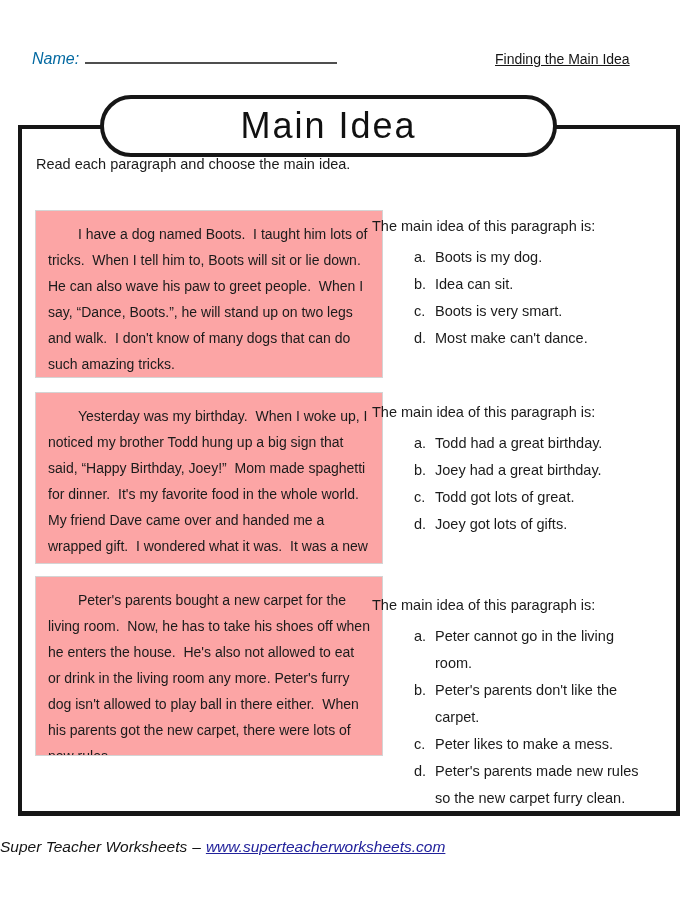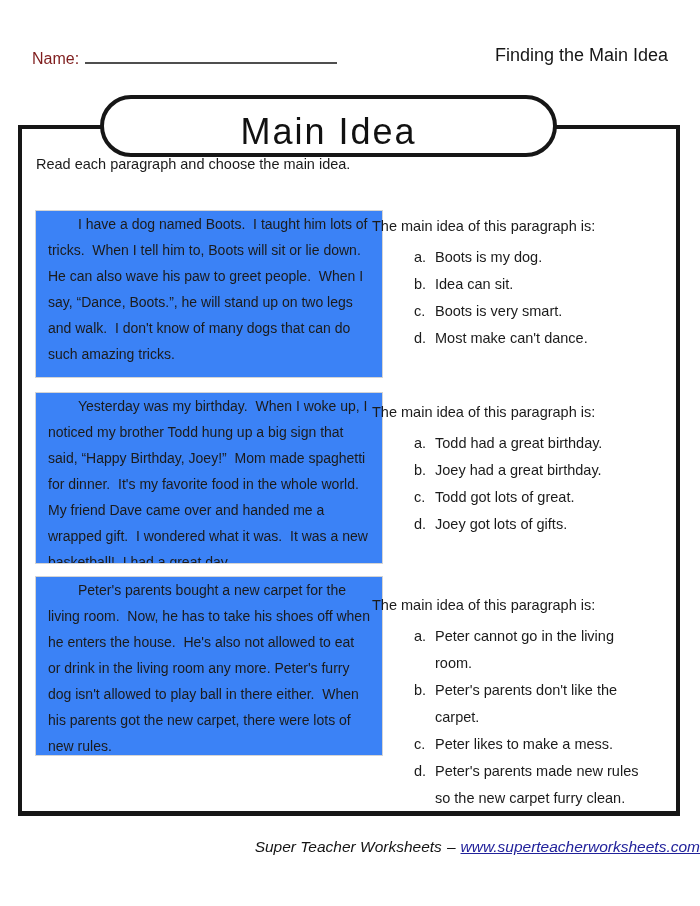--- a/index.html
+++ b/index.html
@@ -12,36 +12,38 @@
     font-family: "Liberation Sans", sans-serif;
     color: #1b1b1b;
     overflow: hidden;
   }
   
   .name-row {
     position: absolute;
     left: 32px;
     top: 50px;
     font-size: 16px;
-    color: #7f1d1d;
+    color: #0369a1;
     white-space: nowrap;
+    font-style: italic;
   }
   .name-line {
     display: inline-block;
     width: 252px;
     height: 14px;
     margin-left: 6px;
     border-bottom: 2px solid #4f4f4f;
   }
   .topic {
     position: absolute;
     left: 495px;
-    top: 45px;
-    font-size: 18px;
+    top: 51px;
+    font-size: 14px;
     color: #161616;
+    text-decoration: underline;
   }
   
   .main-box {
     position: absolute;
     left: 18px;
     top: 125px;
     width: 662px;
     height: 691px;
     border: 4px solid #161616;
     border-bottom-width: 5px;
@@ -50,44 +52,44 @@
   .title-pill {
     position: absolute;
     left: 100px;
     top: 95px;
     width: 457px;
     height: 62px;
     background: #ffffff;
     border: 4px solid #161616;
     border-radius: 33px;
     display: flex;
-    align-items: flex-end;
+    align-items: center;
     justify-content: center;
     z-index: 2;
   }
   .title-text {
     font-size: 36px;
     letter-spacing: 2px;
     color: #111111;
   }
   .instruction {
     position: absolute;
     left: 36px;
     top: 156px;
     font-size: 14.5px;
     color: #1b1b1b;
   }
   
   .passage {
     position: absolute;
     left: 35px;
     width: 348px;
-    background: #3b82f6;
+    background: #fca5a5;
     border: 1px solid #d4d4d4;
-    padding: 0 12px;
+    padding: 10px 12px;
     font-size: 14px;
     line-height: 26px;
     text-indent: 30px;
     white-space: pre-wrap;
     overflow: hidden;
     color: #1b1b1b;
   }
   #passage-1 { top: 210px; height: 168px; }
   #passage-2 { top: 392px; height: 172px; }
   #passage-3 { top: 576px; height: 180px; }
@@ -114,21 +116,21 @@
     color: #1b1b1b;
   }
   .opt-letter { width: 21px; flex: none; }
   .opt-text { flex: 1; }
   
   .footer {
     position: absolute;
     top: 838px;
     left: 0;
     width: 100%;
-    text-align: right;
+    text-align: left;
     font-size: 15.5px;
     font-style: italic;
     color: #141414;
   }
   .footer .sep { margin: 0 5px; }
   .footer-link {
     color: #22229b;
     text-decoration: underline;
     cursor: pointer;
   }

